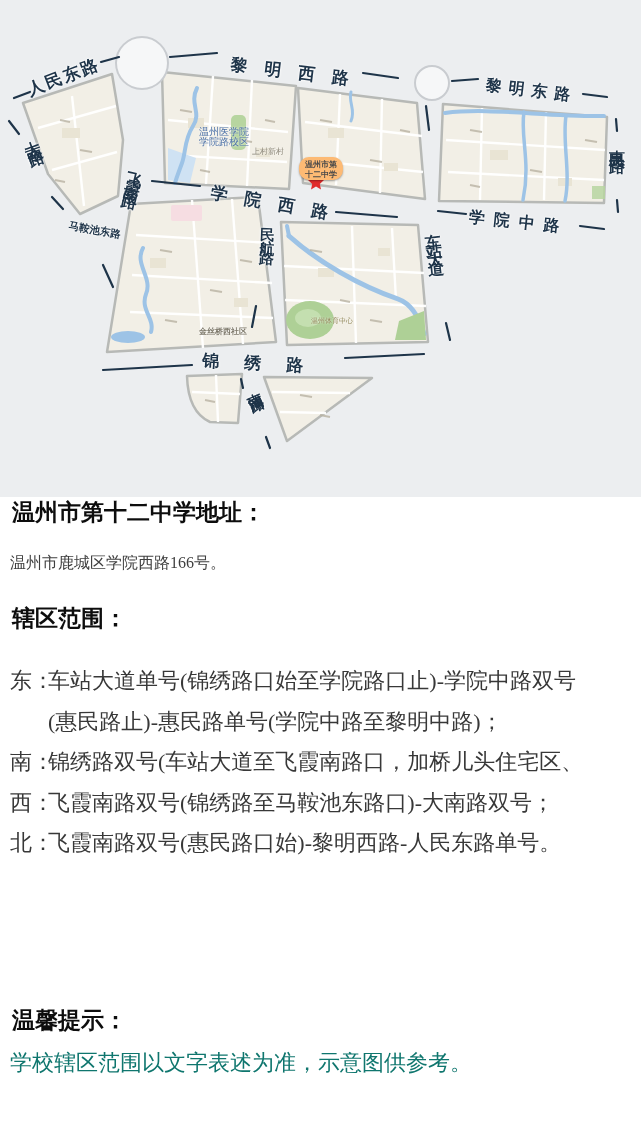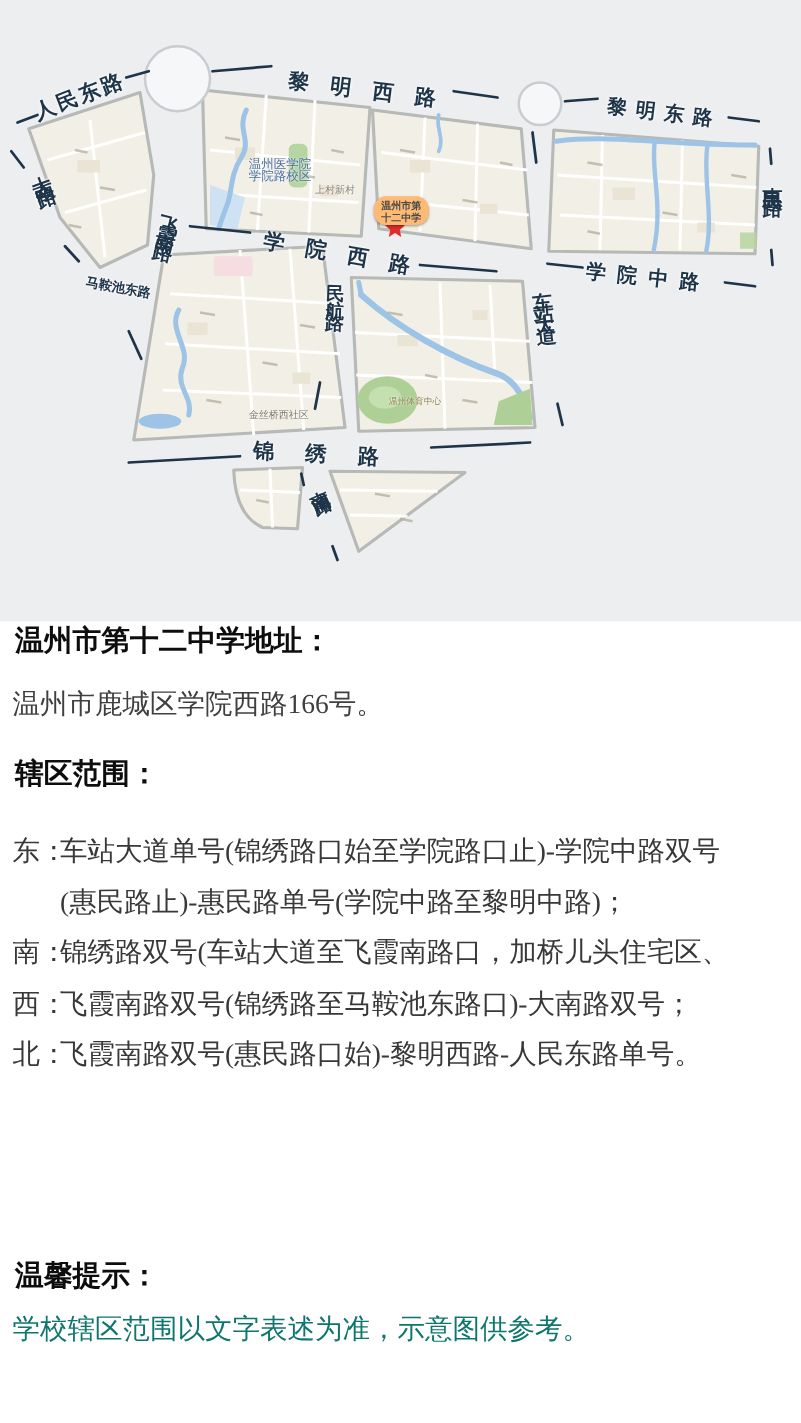--- a/index.html
+++ b/index.html
@@ -19,32 +19,32 @@
 
   .rl{position:absolute;font-family:"Liberation Sans","DejaVu Sans",sans-serif;
       font-weight:700;color:#1e3449;white-space:nowrap;transform-origin:0 0;
       text-shadow:0 0 2px #fff,0 0 3px #fff;}
   .vl{writing-mode:vertical-rl;text-orientation:upright;}
 
   .poi{position:absolute;font-family:"Liberation Sans","DejaVu Sans",sans-serif;
        white-space:nowrap;text-shadow:0 0 2px #fff;}
   .poi-college{left:199px;top:127px;font-size:10px;line-height:10px;color:#4a6fa5;text-align:center;}
   .poi-shangcun{left:252px;top:146px;font-size:8px;color:#8a8576;}
-  .poi-jinsiqiao{left:199px;top:326px;font-size:8px;font-weight:400;color:#7d786a;}
+  .poi-jinsiqiao{left:199px;top:326px;font-size:8px;font-weight:700;color:#7d786a;}
   .poi-sports{left:311px;top:316px;font-size:7px;color:#8f8455;}
 
   .bubble{position:absolute;left:299px;top:157px;width:44px;height:23px;background:#fdba74;
           border-radius:10px;box-shadow:0 1px 2px rgba(0,0,0,.35);text-align:center;
           font:700 8px/10px "Liberation Sans","DejaVu Sans",sans-serif;color:#4a4a4a;padding-top:3px;box-sizing:border-box;}
 
   
   .content{padding:0 10px;color:#383838;}
   .content h2{font-size:23px;line-height:30px;color:#0d0d0d;font-weight:700;margin:2px;}
   .h-addr{margin-top:1px !important;}
-  .p-addr{font-size:22px;line-height:30px;margin:20px 0 0;color:#3f3f3f;}
+  .p-addr{font-size:16px;line-height:30px;margin:20px 0 0;color:#3f3f3f;}
   .h-district{margin-top:26px !important;}
   .directions{margin-top:27px;font-size:22px;line-height:40.5px;}
   .dir-row{position:relative;padding-left:38px;}
   .dir-label{position:absolute;left:0;top:0;}
   .h-tips{margin-top:142px !important;}
   .p-tips{font-size:22px;line-height:30px;margin:12px 0 0;color:#0f766e;}
 </style>
 </head>
 <body>
 

